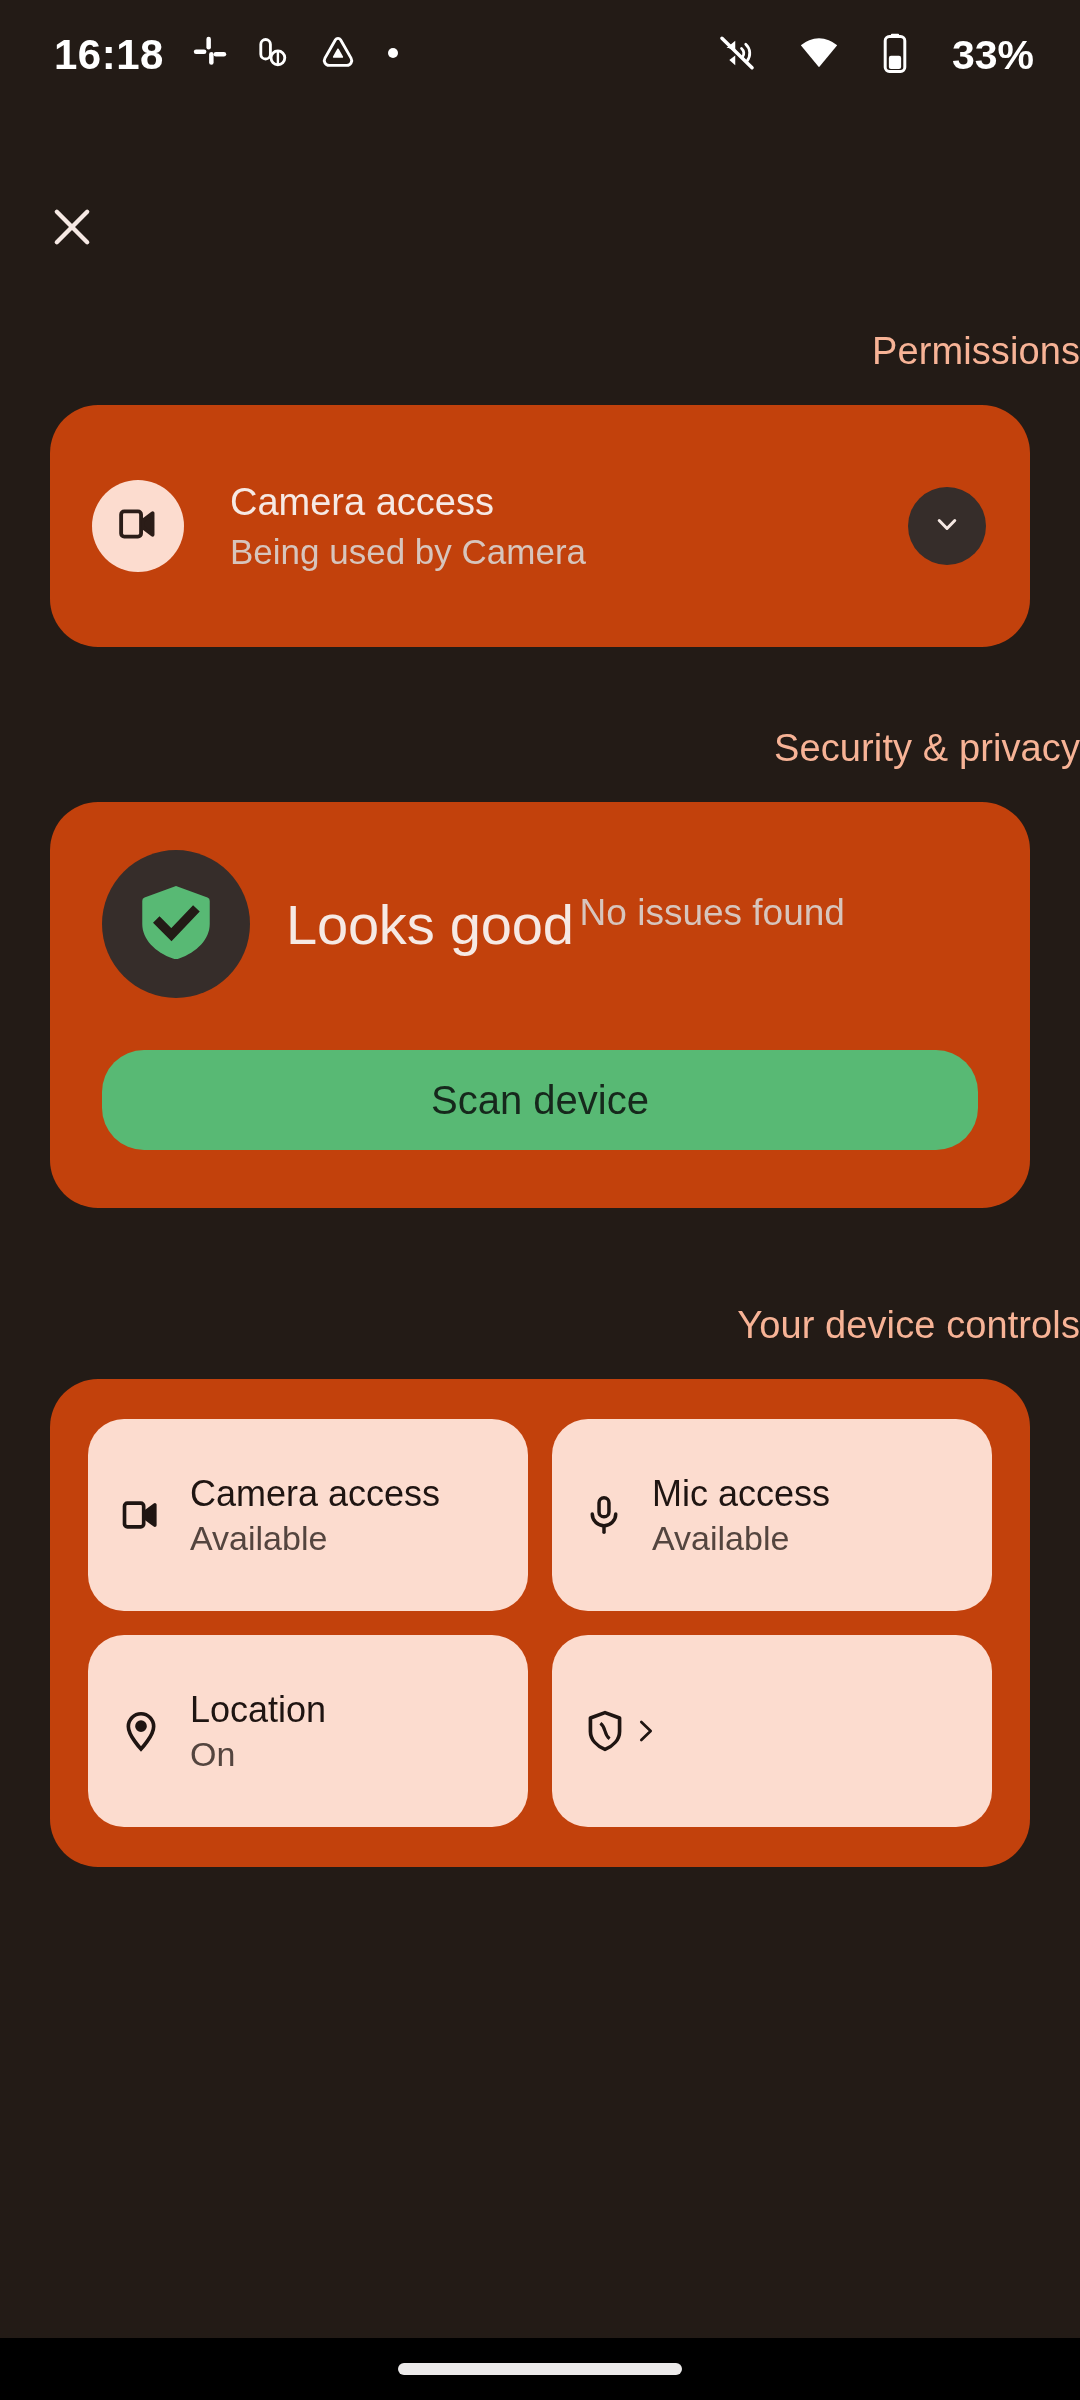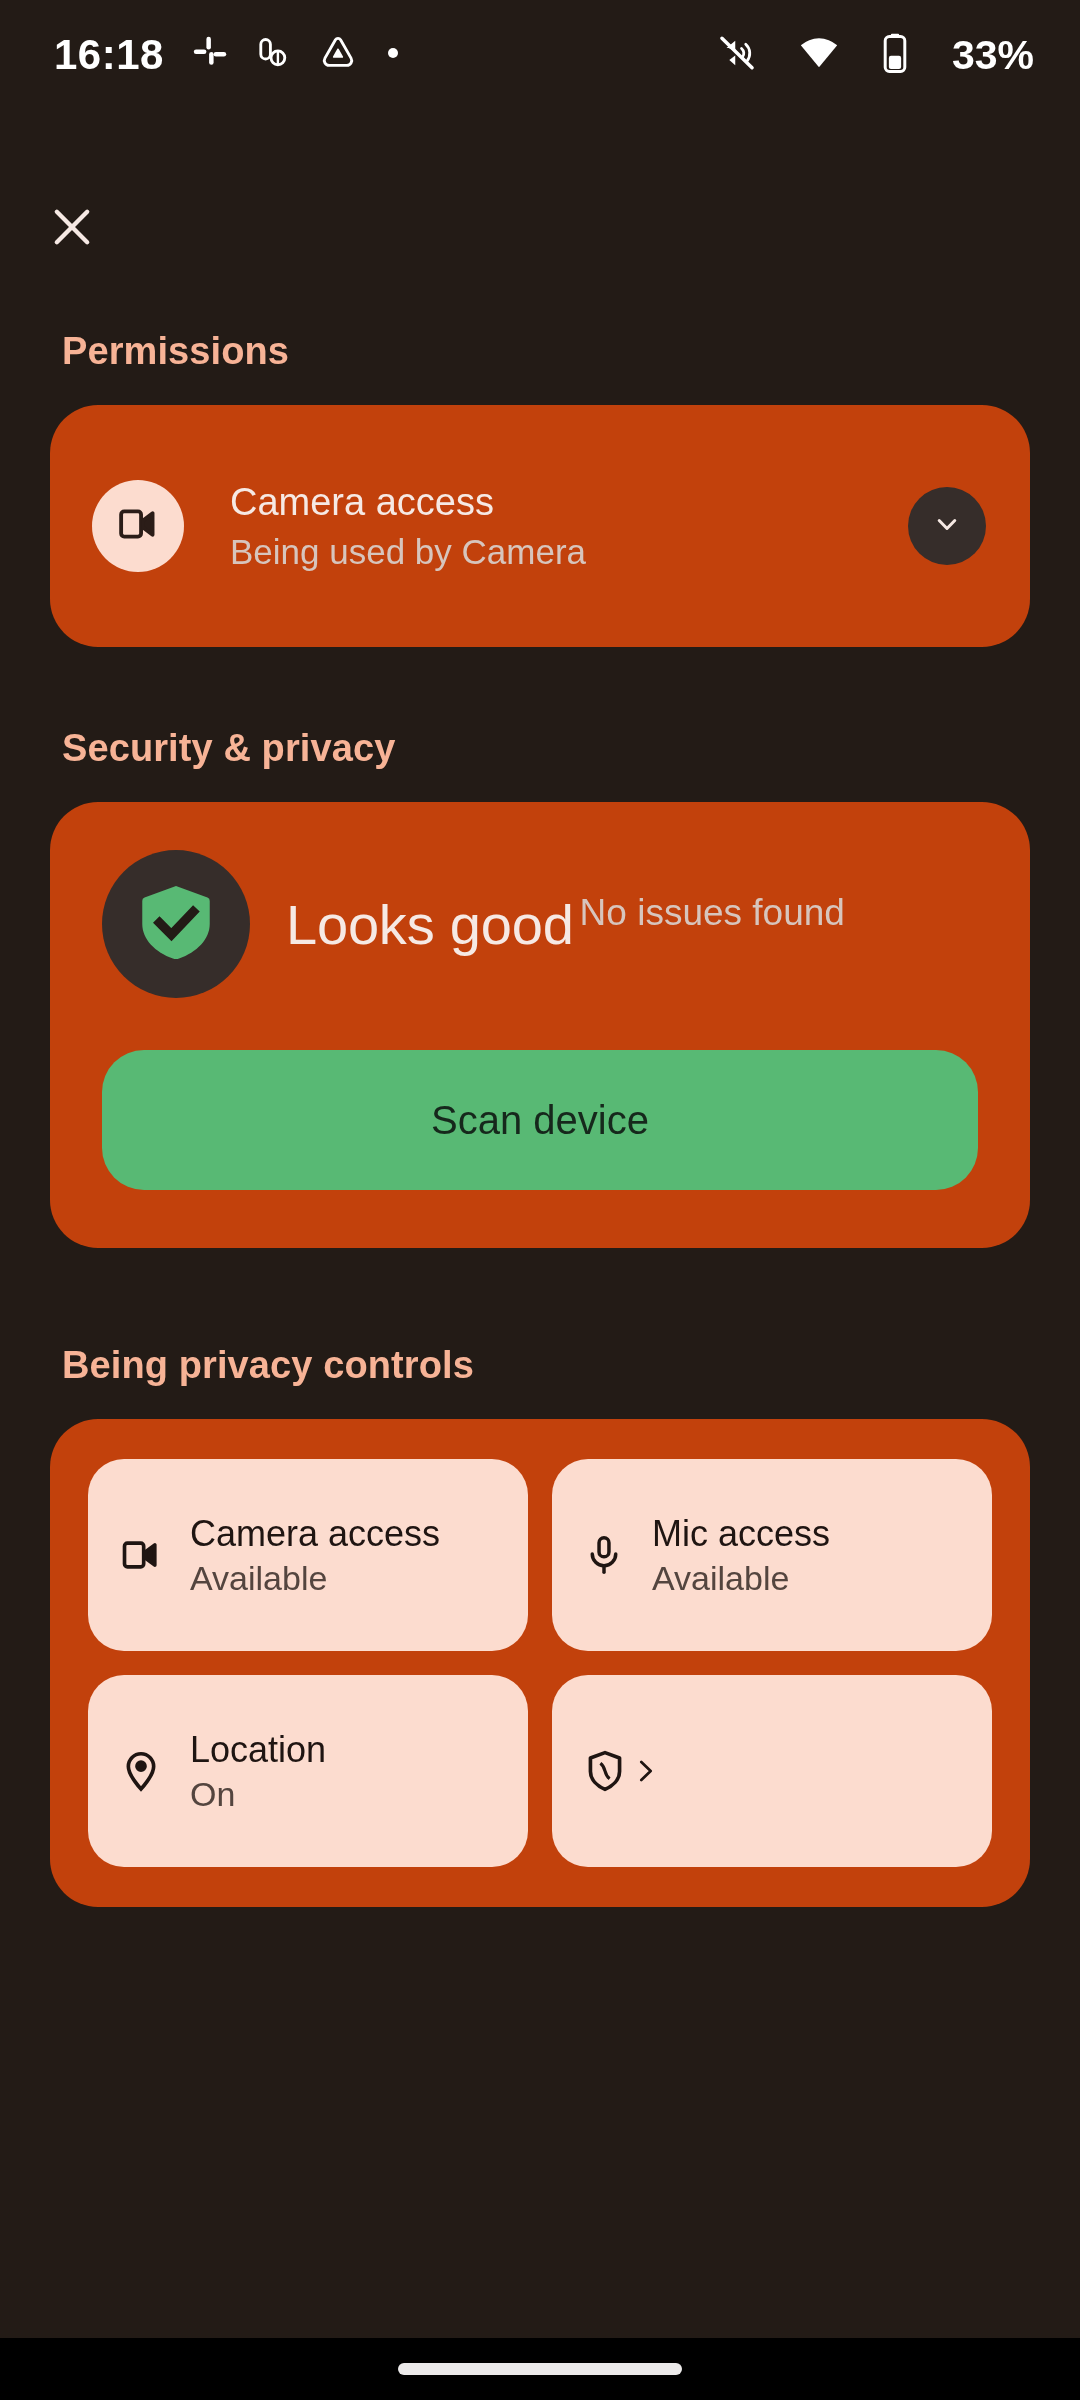--- a/index.html
+++ b/index.html
@@ -62,23 +62,24 @@
   #content {
     position: absolute;
     top: 330px;
     left: 0;
     width: 1080px;
   }
 
   .section-header {
     color: #f7b396;
     font-size: 38px;
-    font-weight: 700;
+    font-weight: 400;
     padding-left: 62px;
     letter-spacing: 0.1px;
+    text-align: right;
   }
 
   .card {
     background: #c2410c;
     border-radius: 48px;
     margin: 32px 50px 0 50px;
   }
 
   
   #permissions-card {
@@ -158,21 +159,21 @@
     letter-spacing: -0.2px;
   }
   #sec-subtitle {
     color: #d7c5bd;
     font-size: 37px;
     font-weight: 400;
   }
   #scan-device-btn {
     margin-top: 52px;
     width: 100%;
-    height: 140px;
+    height: 100px;
     border-radius: 42px;
     background: #58b974;
     border: none;
     color: #16281c;
     font-family: "Liberation Sans", sans-serif;
     font-size: 40px;
     font-weight: 400;
     cursor: pointer;
     display: flex;
     align-items: center;
@@ -376,21 +377,21 @@
           <div id="sec-status-text">
             <div id="sec-title">Looks good</div>
             <div id="sec-subtitle">No issues found</div>
           </div>
         </div>
         <button id="scan-device-btn">Scan device</button>
       </div>
     </div>
 
     <div id="privacy-section">
-      <div class="section-header">Being privacy controls</div>
+      <div class="section-header">Your device controls</div>
 
       <div class="card" id="privacy-card">
         <div id="privacy-grid">
 
           <div class="tile">
             <span class="tile-icon">
               <svg width="46" height="46" viewBox="0 0 24 24">
                 <g fill="none" stroke="#1f1512" stroke-width="1.9" stroke-linejoin="round">
                   <rect x="3.4" y="5.8" width="10.0" height="12.4" rx="1.5"></rect>
                   <path d="M14.4 10.3 L19.2 6.7 v10.6 L14.4 13.7 Z" fill="#1f1512"></path>

